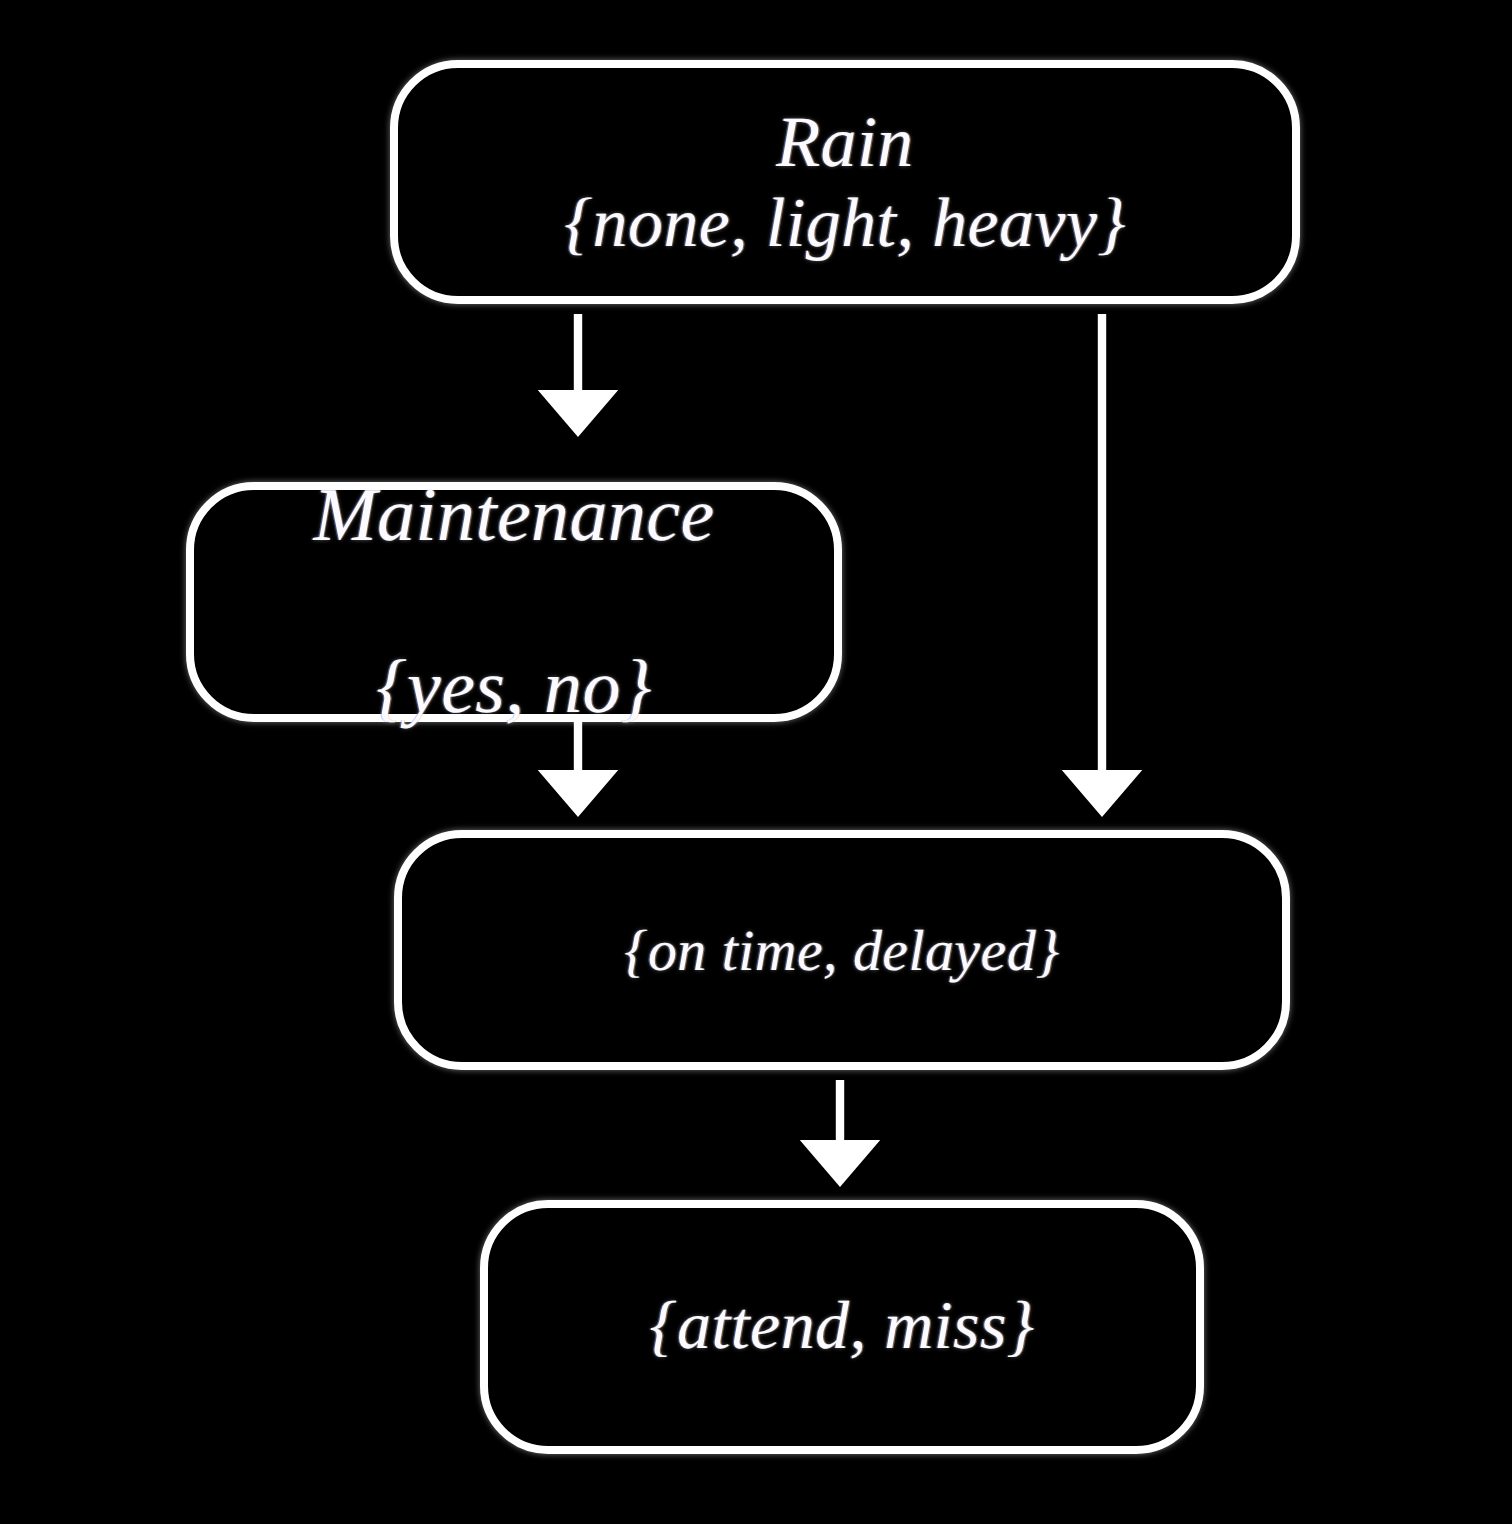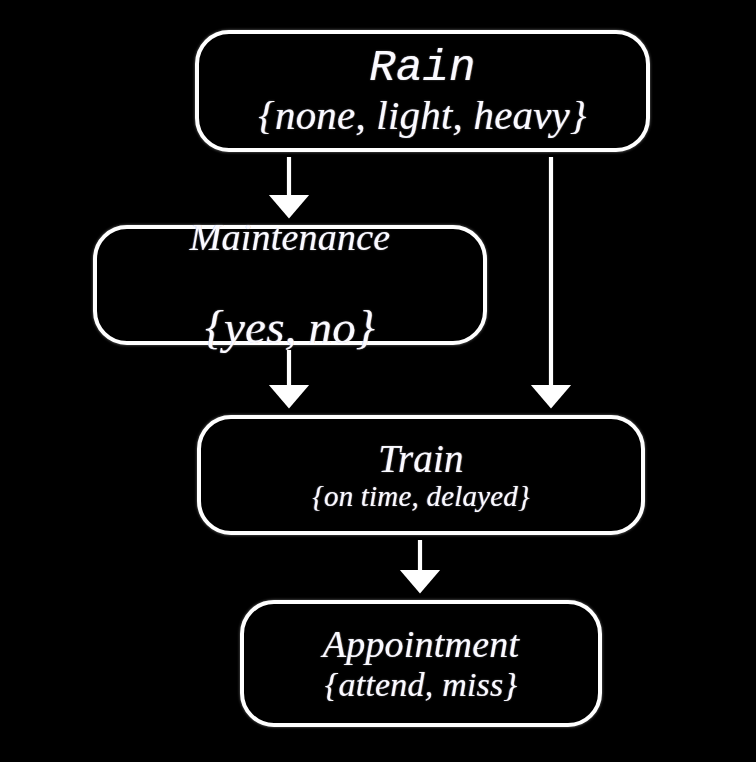--- a/index.html
+++ b/index.html
@@ -62,28 +62,28 @@
   .node-title {
     font-size: 40px;
   }
   .node-states {
     font-size: 40px;
     margin-top: 2px;
   }
 
   
   #node-rain        { left: 195px; top: 30px;  width: 455px; height: 122px; }
-  #node-maintenance { left: 93px;  top: 225px; width: 394px; height: 120px; gap: 44px; }
+  #node-maintenance { left: 93px;  top: 241px; width: 328px; height: 120px; gap: 44px; }
   #node-train       { left: 197px; top: 415px; width: 448px; height: 120px; }
   #node-appointment { left: 240px; top: 600px; width: 362px; height: 127px; }
 
-  #node-rain .node-title        { font-size: 44px; font-family: Liberation Mono, monospace; }
-  #node-rain .node-states       { font-size: 41px; }
+  #node-rain .node-title        { font-size: 36px; }
+  #node-rain .node-states       { font-size: 35px; }
   #node-maintenance .node-title { font-size: 38px; }
-  #node-maintenance .node-states{ font-size: 47px; }
+  #node-maintenance .node-states{ font-size: 38px; }
   #node-train .node-title       { font-size: 39px; }
   #node-train .node-states      { font-size: 29px; }
   #node-appointment .node-title { font-size: 38px; }
   #node-appointment .node-states{ font-size: 34px; }
 </style>
 </head>
 <body>
 
 <div id="diagram-canvas">
 
@@ -107,22 +107,20 @@
     <div class="node-line node-title">Rain</div>
     <div class="node-line node-states">{none, light, heavy}</div>
   </div>
 
   <div class="node" id="node-maintenance">
     <div class="node-line node-title">Maintenance</div>
     <div class="node-line node-states">{yes, no}</div>
   </div>
 
   <div class="node" id="node-train">
-    <div class="node-line node-title">Train</div>
     <div class="node-line node-states">{on time, delayed}</div>
   </div>
 
   <div class="node" id="node-appointment">
-    <div class="node-line node-title">Appointment</div>
     <div class="node-line node-states">{attend, miss}</div>
   </div>
 
 </div>
 
 </body></html>

